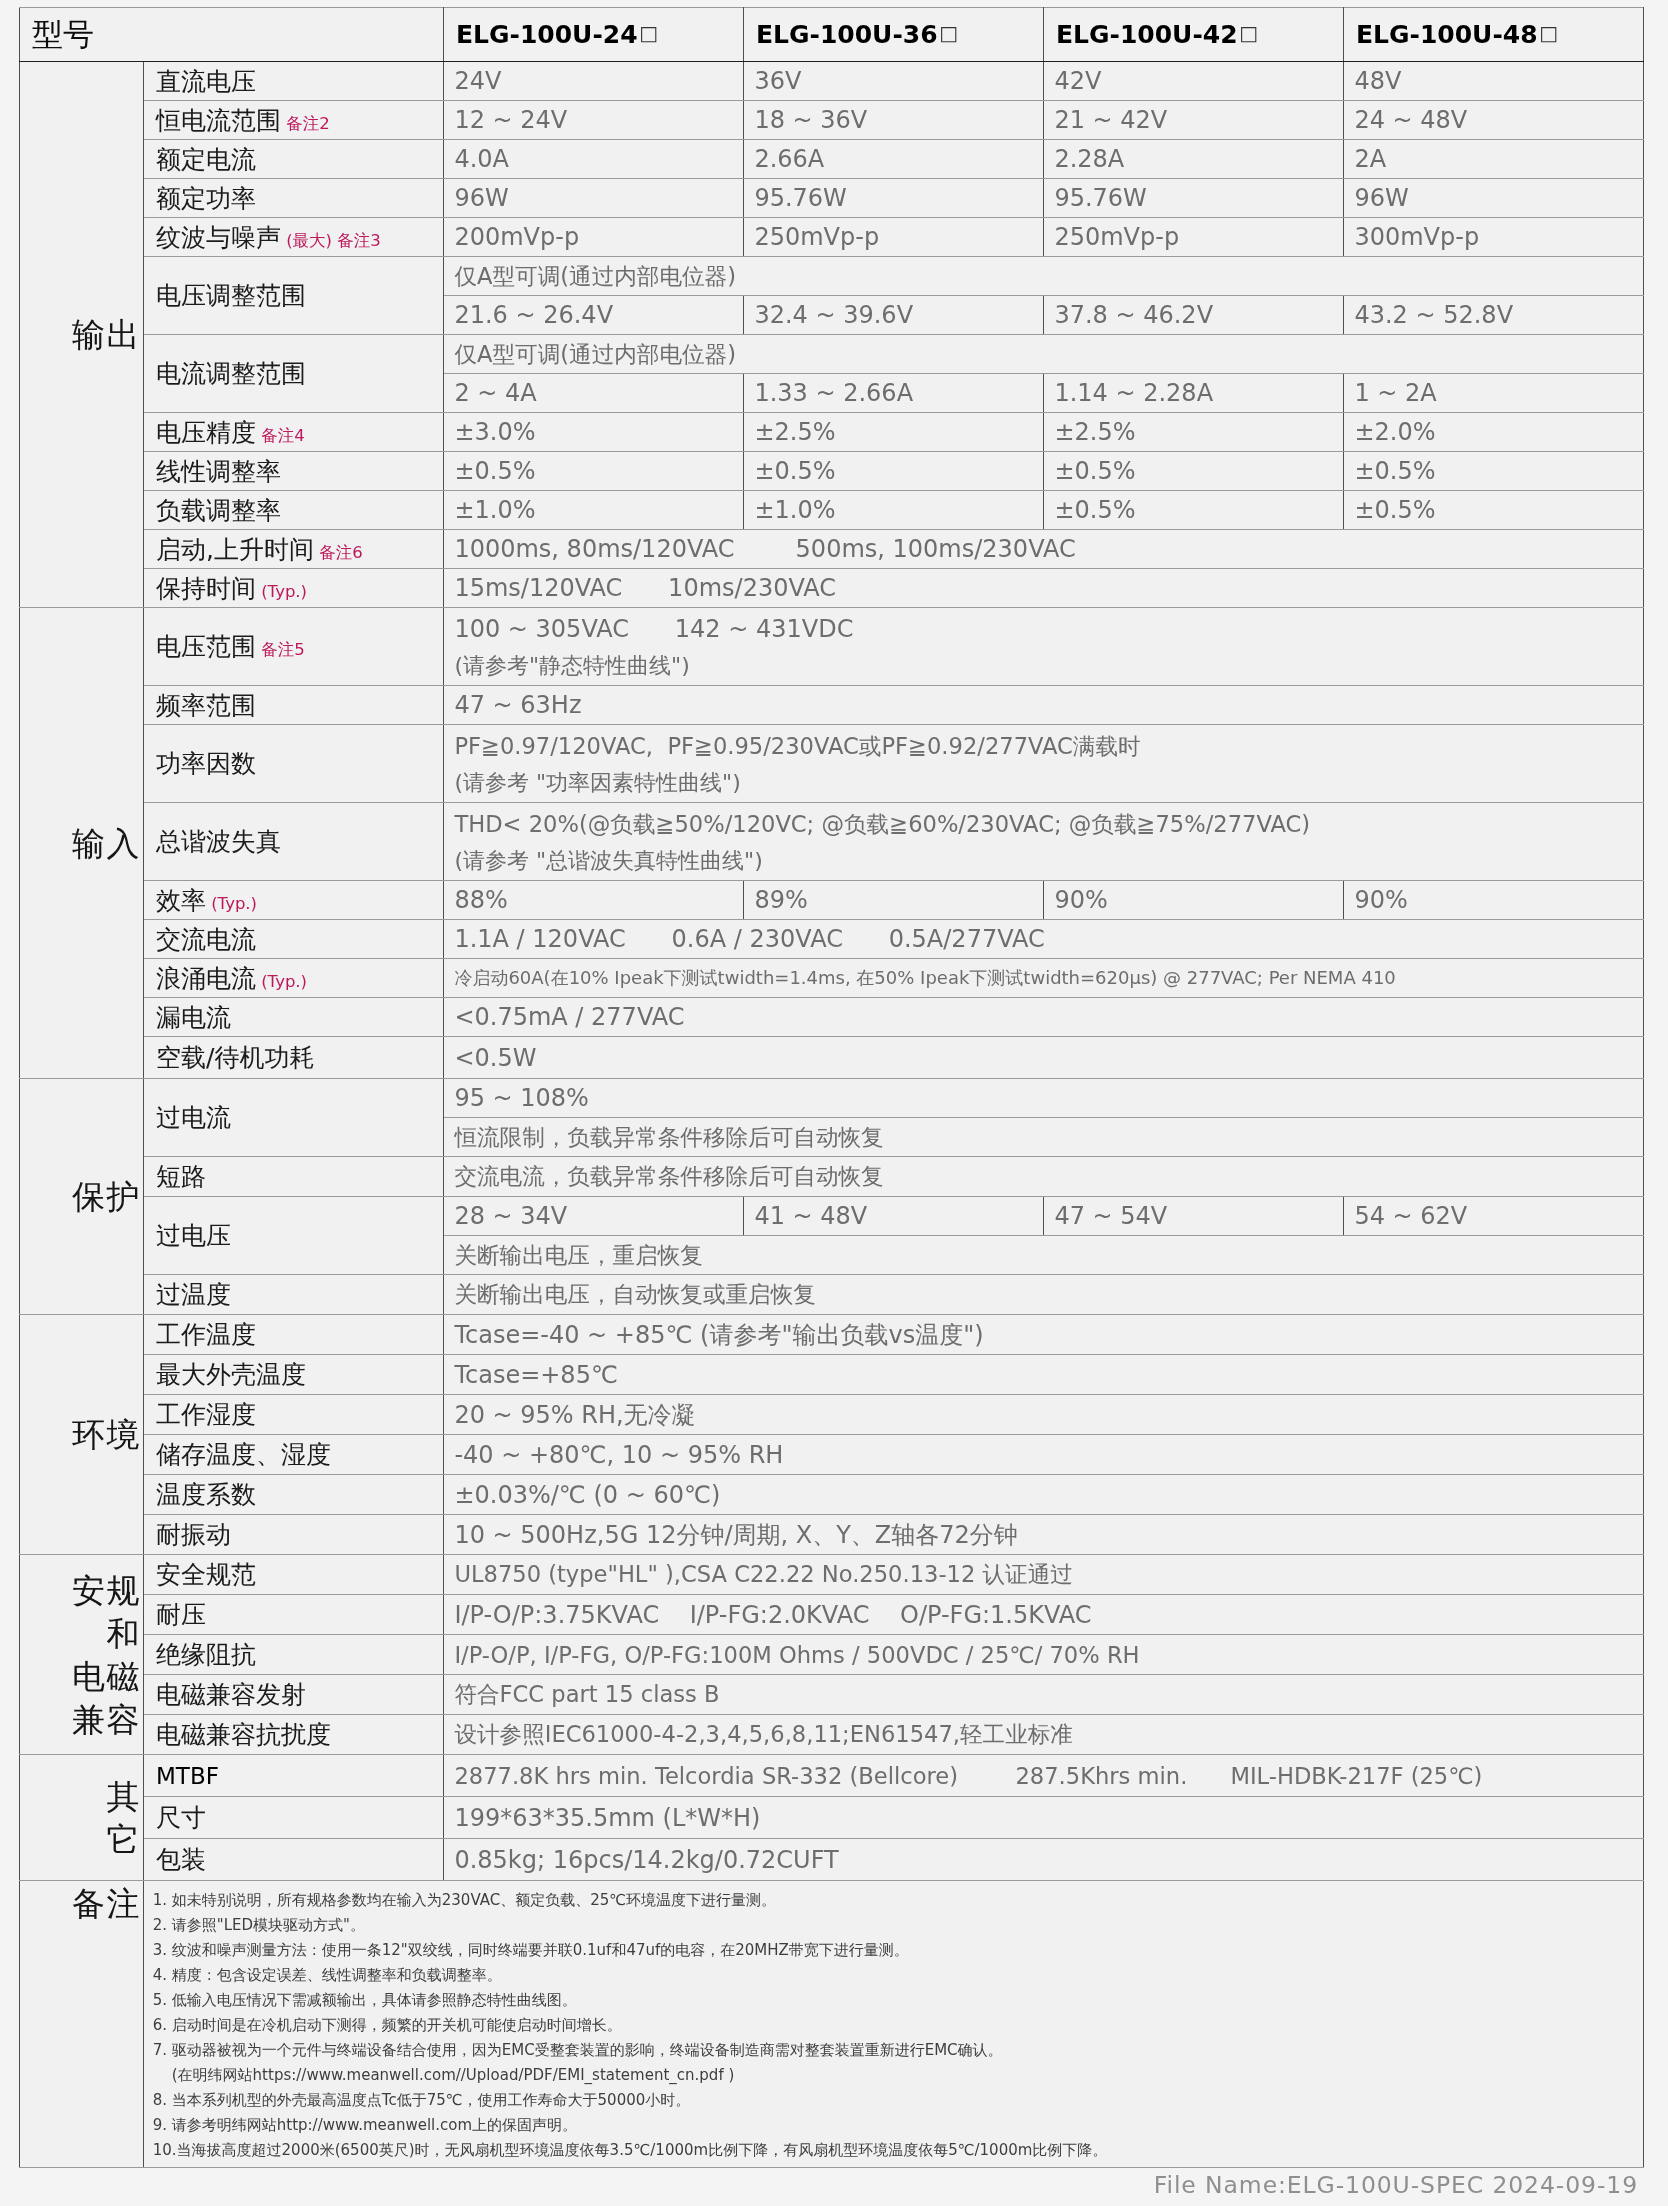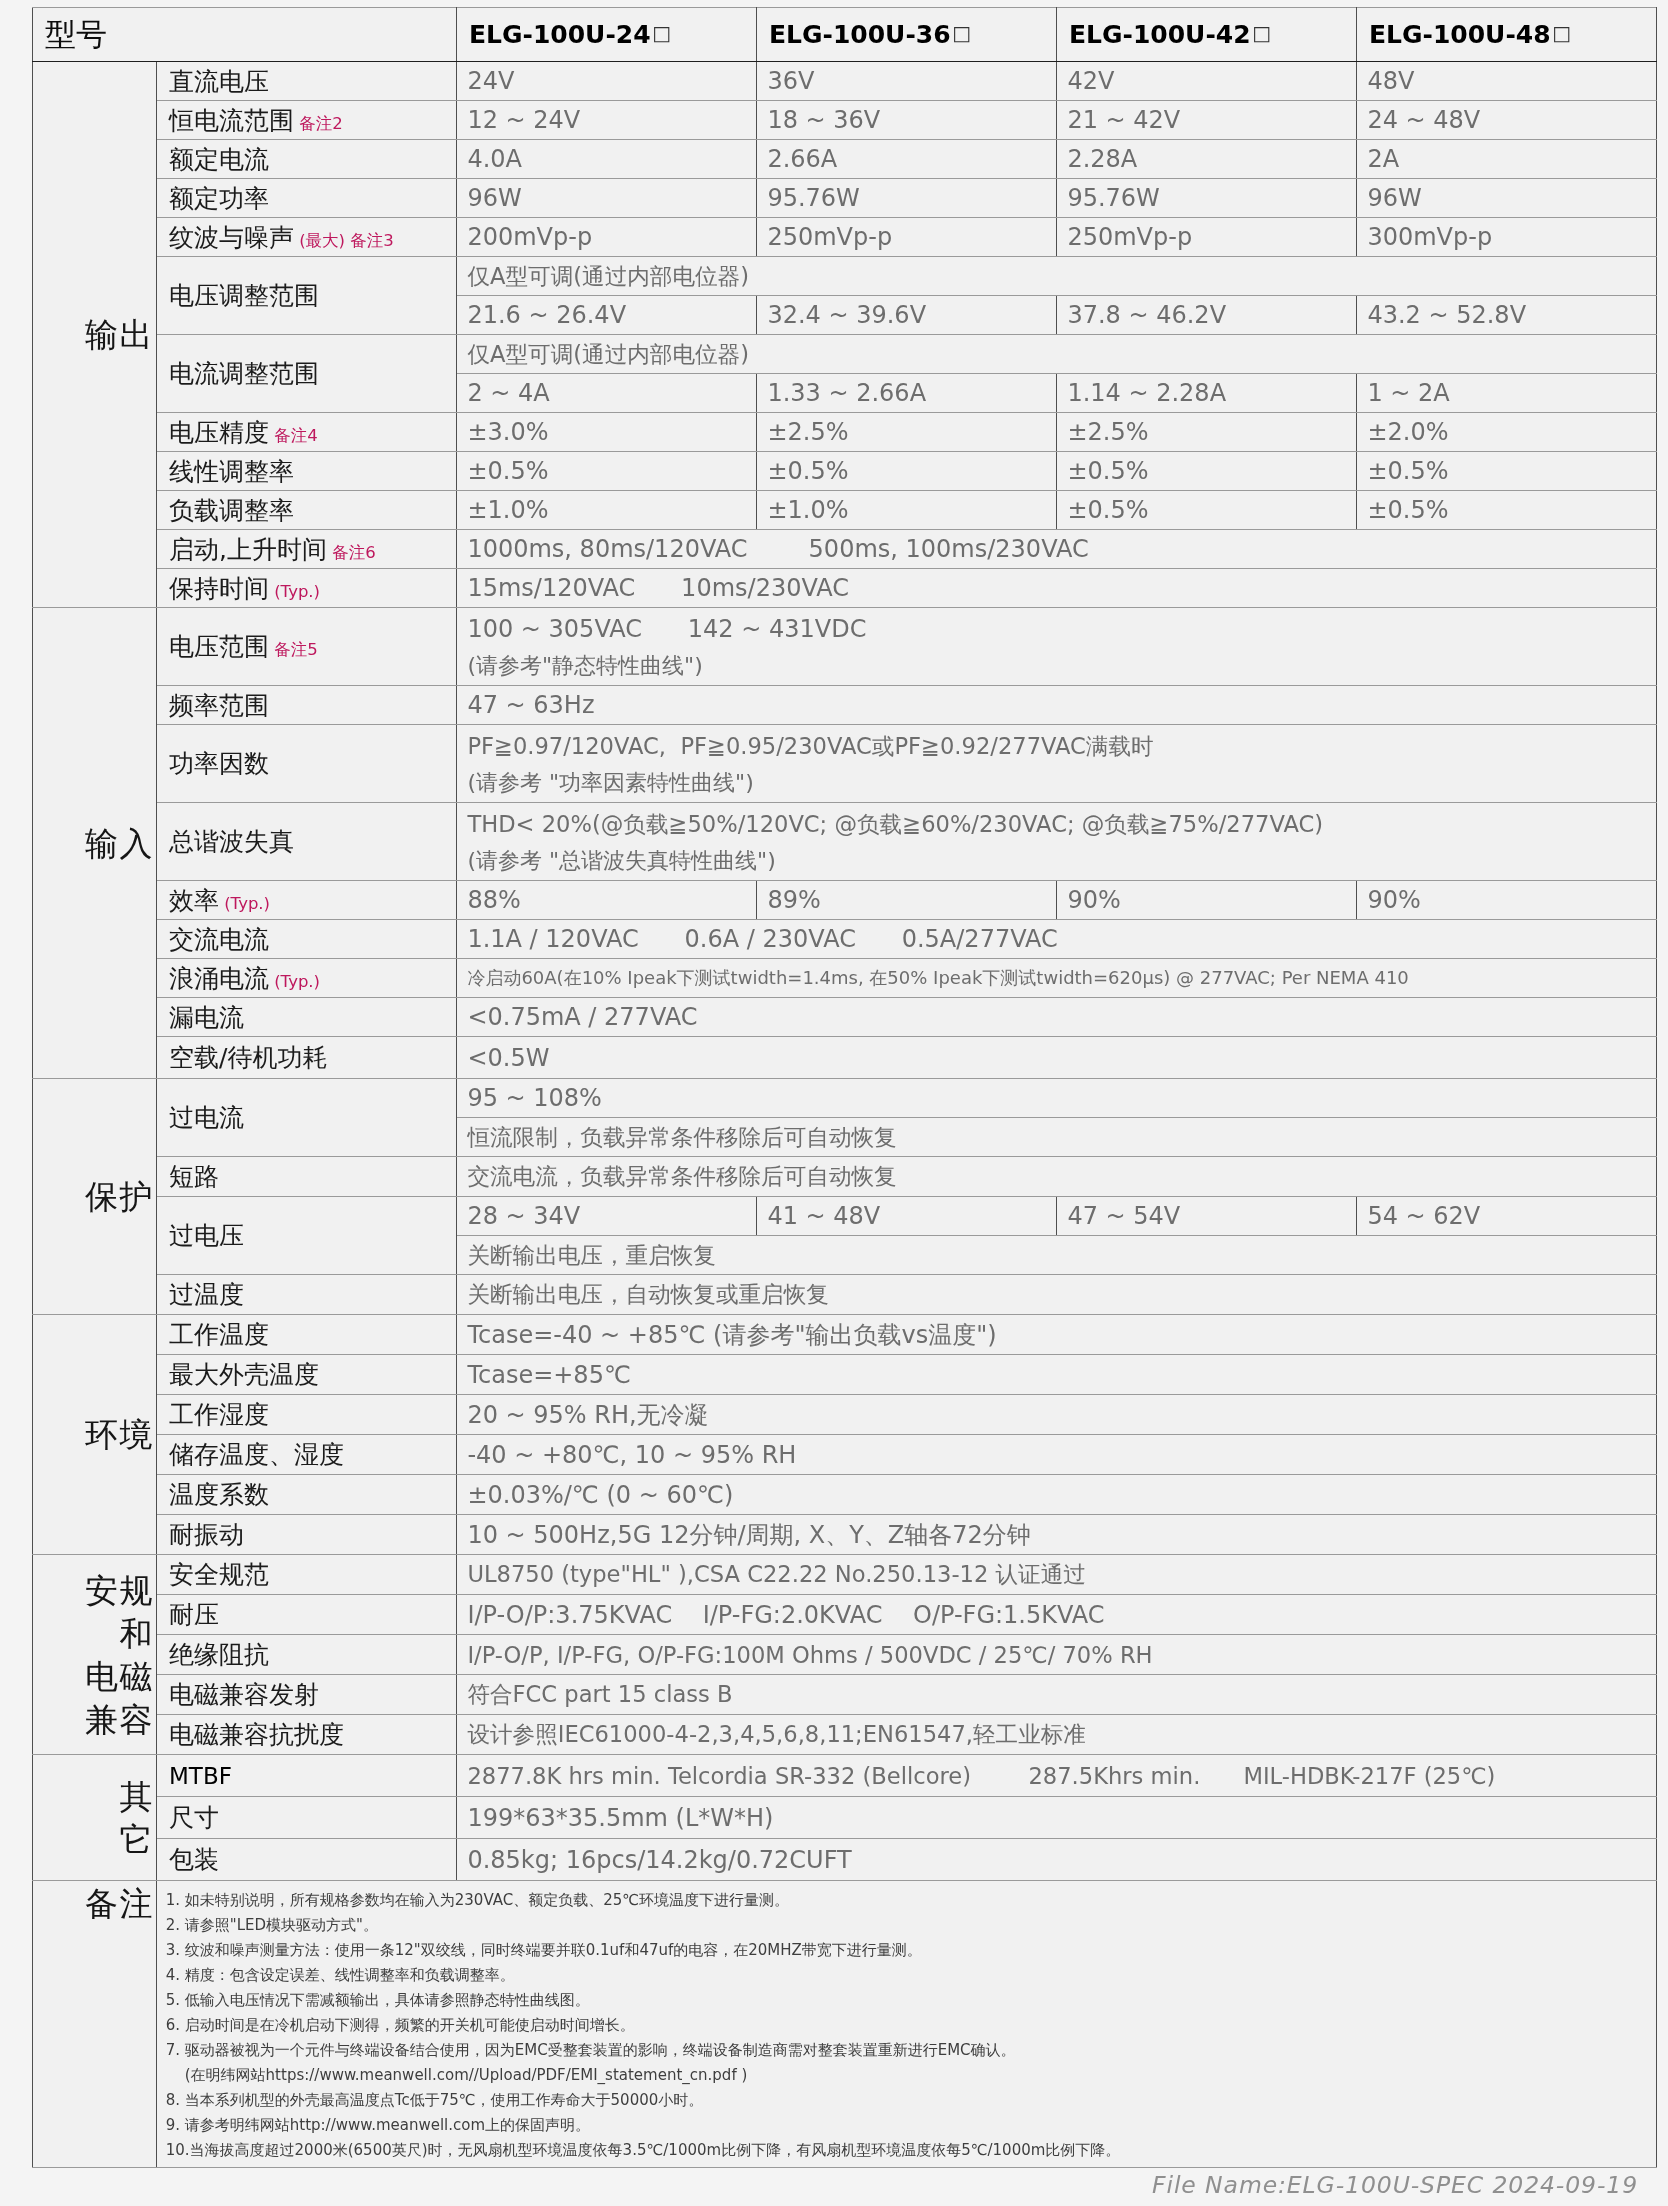--- a/index.html
+++ b/index.html
@@ -1,21 +1,21 @@
 <!DOCTYPE html>
 <html style="font-size:14px"><head>
 <meta charset="utf-8">
 <style>
   html,body{margin:0;padding:0}
   body{
     width:1669px;height:2207px;position:relative;
     background:#f4f4f4;
     font-family:"DejaVu Sans",sans-serif;
   }
-  .sheet{position:absolute;left:32px;top:7px}
+  .sheet{position:absolute;left:19px;top:7px}
   table.spec{
     border-collapse:collapse;table-layout:fixed;width:1623px;
     background:#f1f1f1;border:1.7px solid #1f1f1f;
   }
   td{
     border-top:0.9px solid #9a9a9a;border-bottom:0.9px solid #9a9a9a;
     border-left:0.9px solid #4f4f4f;border-right:0.9px solid #4f4f4f;
     overflow:hidden;vertical-align:middle;padding:1.7px 8.7px;
   }
   tr.sec > td{border-top:1.7px solid #1f1f1f}
@@ -34,21 +34,21 @@
   .l1{display:block;line-height:37px}
   .mid{font-size:22.6px}
   .sm{font-size:18px}
   .model-label{font-size:31px;color:#0d0d0d;padding-left:12px}
   .model{font-size:25px;font-weight:bold;color:#000;padding-left:12px;white-space:nowrap}
   .model .box{font-weight:normal;font-size:20px;vertical-align:2.6px;color:#333;margin-left:1.7px}
   .notes-cell{vertical-align:top;padding:7px 5.2px 3.5px 8.7px}
   .note-line{font-size:15px;color:#3e3e3e;line-height:25px;white-space:pre-wrap}
   .footer{
     position:absolute;top:2171px;right:31px;
-    font-style:italic;font-size:23.5px;color:#8f8f8f;letter-spacing:0.9px;
+    font-size:23.5px;color:#8f8f8f;letter-spacing:0.9px;
   }
 </style>
 </head>
 <body>
 
 <div class="sheet">
 <table class="spec">
 <colgroup>
   <col style="width:124px">
         <col style="width:300px">

